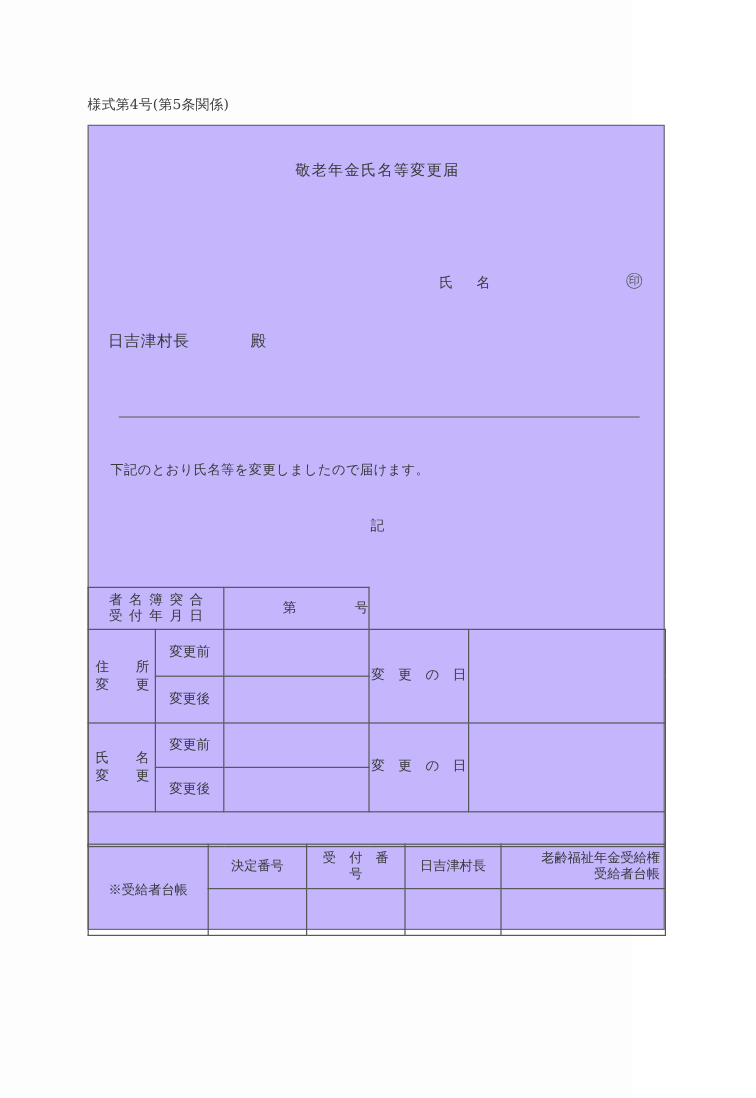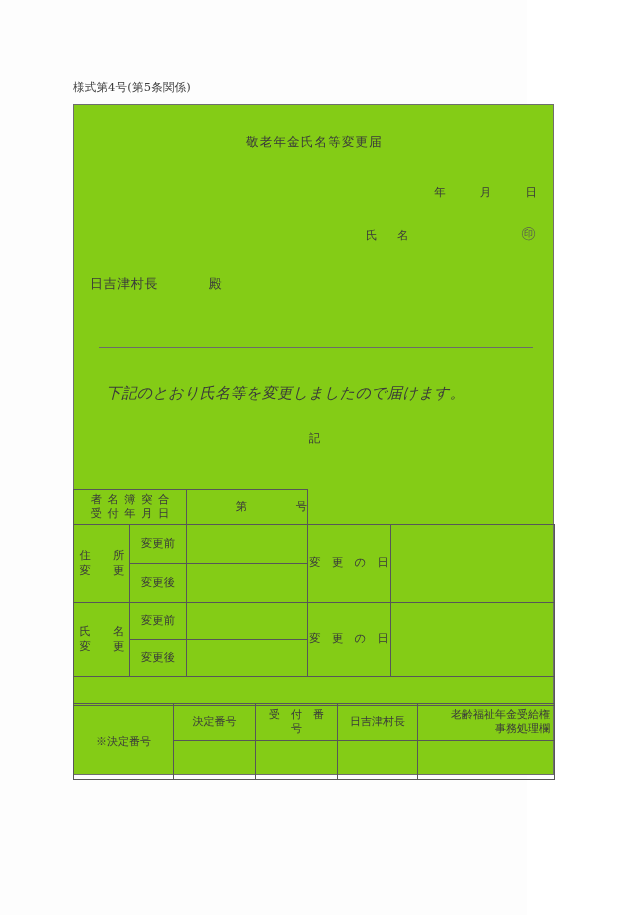--- a/index.html
+++ b/index.html
@@ -38,21 +38,21 @@
 
   
   .frame {
     position: absolute;
     left: 73px;
     top: 104px;
     width: 481px;
     height: 671px;
     border: 1px solid #6e6e6e;
     box-sizing: border-box;
-    background: #84cc16;
+    background: #c4b5fd;
   }
 
   
   .doc-title {
     position: absolute;
     left: 0;
     top: 29px;
     width: 481px;
     text-align: center;
     font-size: 12.5px;
@@ -120,26 +120,25 @@
     left: 25px;
     top: 242px;
     width: 434px;
     height: 0;
     border-top: 1.2px solid #6b6b6b;
   }
 
   
   .body-text {
     position: absolute;
-    left: 32px;
+    left: 18px;
     top: 279px;
-    font-size: 15px;
+    font-size: 11px;
     letter-spacing: 0.4px;
     color: #3a3a3a;
-    font-style: italic;
   }
 
   
   .ki-mark {
     position: absolute;
     left: 0;
     top: 326px;
     width: 481px;
     text-align: center;
     font-size: 11.5px;
@@ -208,25 +207,20 @@
 <body>
 
 <div class="page">
 
   <div class="form-number">様式第4号(第5条関係)</div>
 
   <div class="frame">
 
     <div class="doc-title">敬老年金氏名等変更届</div>
 
-    <div class="date-line">
-      <span class="seg">年</span>
-      <span class="seg">月</span>
-      <span class="seg last">日</span>
-    </div>
 
     <div class="name-row">
       <span class="name-label">氏　名</span>
       <span class="seal-mark">㊞</span>
     </div>
 
     <div class="addressee">
       <span>日吉津村長</span>
       <span class="hon">殿</span>
     </div>
@@ -300,27 +294,27 @@
     <table class="grid" id="office-table">
       <colgroup>
         <col style="width:100px">
         <col style="width:82px">
         <col style="width:82px">
         <col style="width:80px">
         <col style="width:137px">
       </colgroup>
       <tbody>
         <tr>
-          <td rowspan="2">※決定番号</td>
+          <td rowspan="2">※受給者台帳</td>
           <td class="office-head">決定番号</td>
           <td class="office-head">受　付　番　号</td>
           <td class="office-head">日吉津村長</td>
           <td class="office-head two-line">
             <span class="stack-label">老齢福祉年金受給権</span>
-            <span class="stack-label">事務処理欄</span>
+            <span class="stack-label">受給者台帳</span>
           </td>
         </tr>
         <tr>
           <td class="office-entry"></td>
           <td class="office-entry"></td>
           <td class="office-entry"></td>
           <td class="office-entry"></td>
         </tr>
       </tbody>
     </table>

